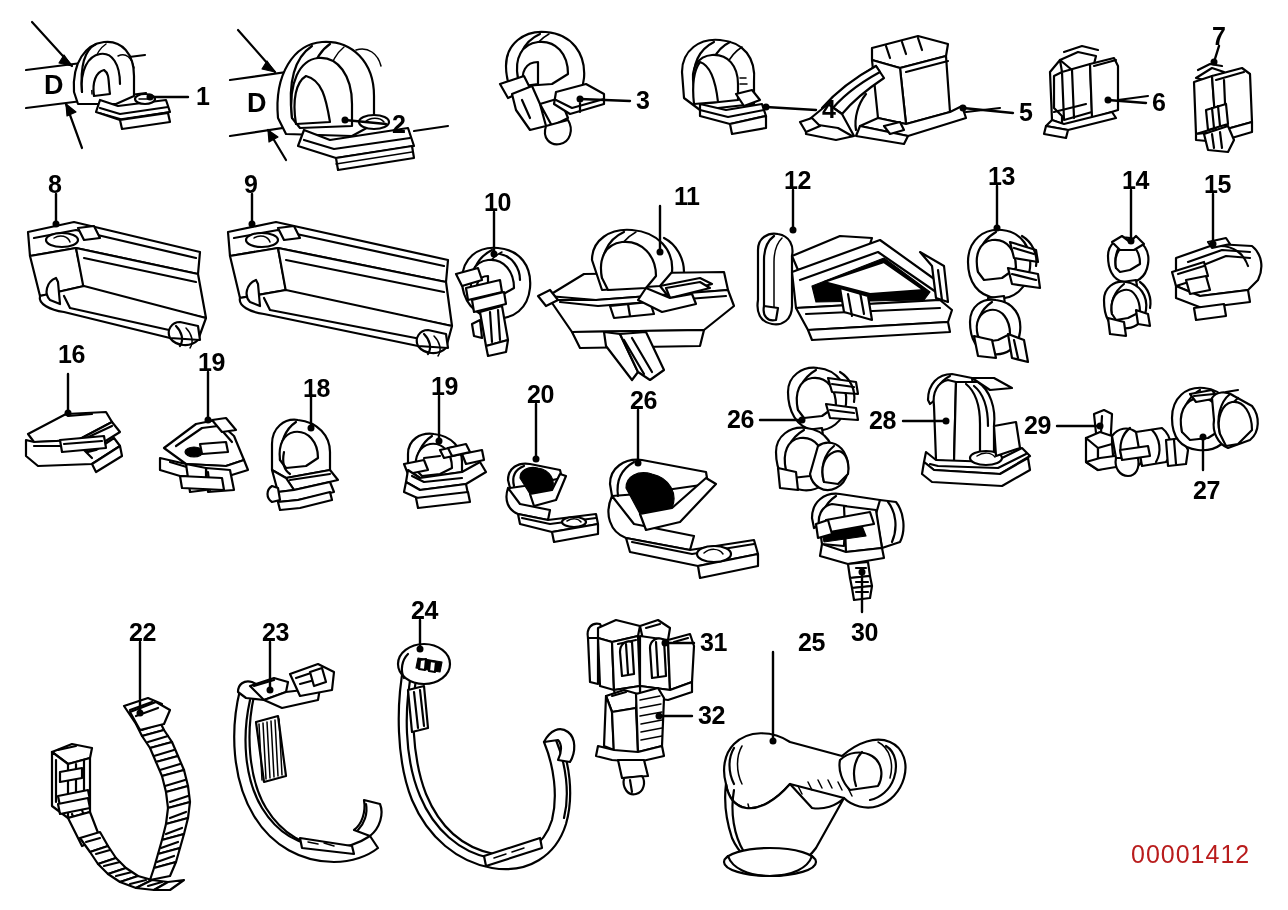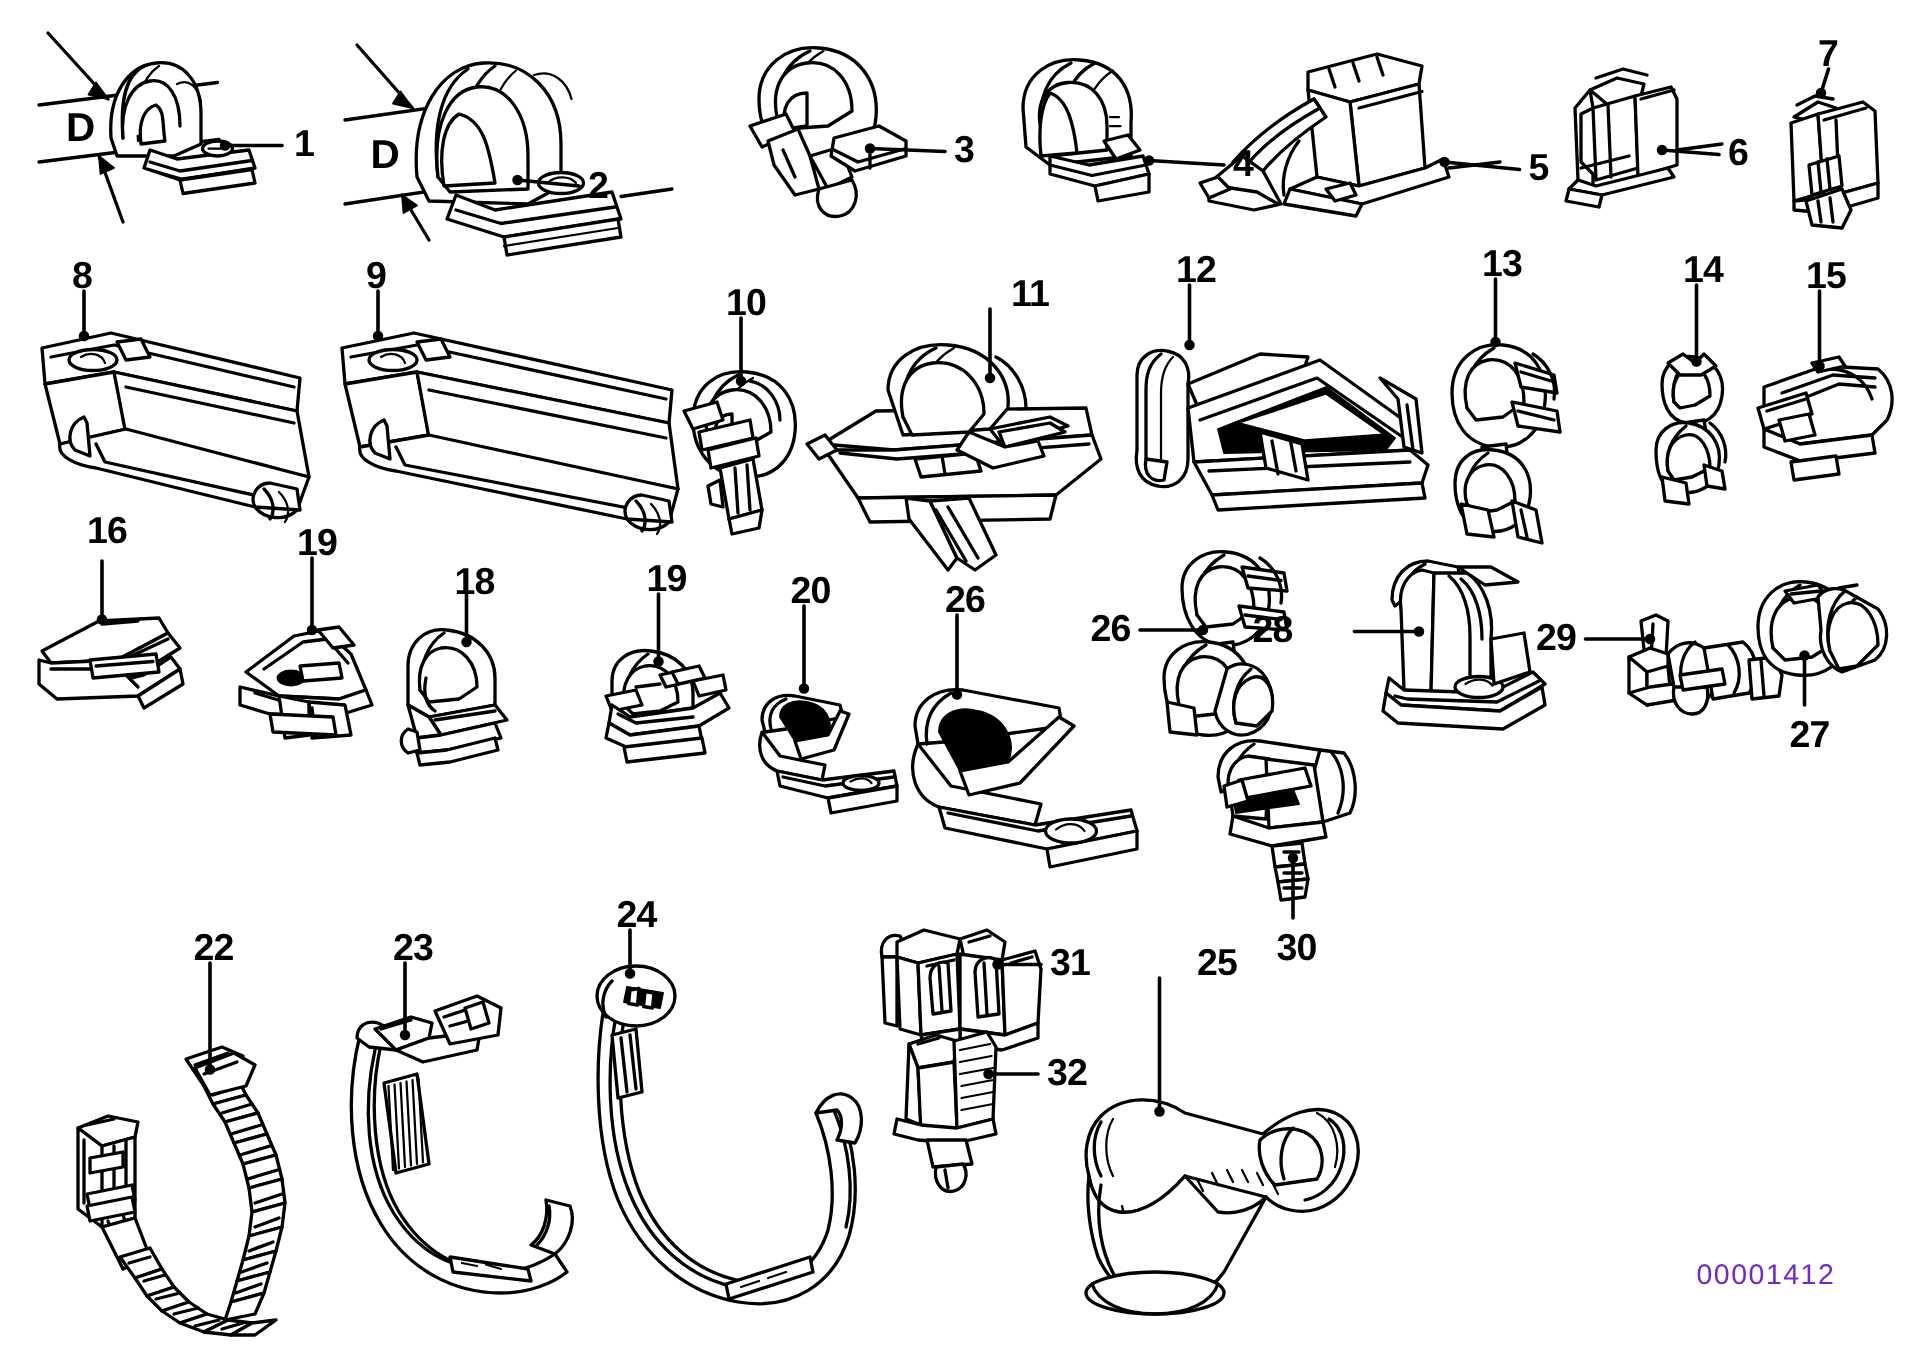--- a/index.html
+++ b/index.html
@@ -39,23 +39,23 @@
     font-weight:bold;
     font-size:27px;
     line-height:27px;
     color:#000;
   }
   #diagram-id{
     position:absolute;
     left:1131px;
     top:840px;
     font-family:"Liberation Sans", sans-serif;
-    font-size:19px;
+    font-size:25px;
     letter-spacing:1px;
-    color:#6d28d9;
+    color:#b91c1c;
     white-space:nowrap;
   }
   svg{display:block;}
   .ln{fill:none;stroke:#000;stroke-width:2.2;stroke-linecap:round;stroke-linejoin:round;}
   .ln-t{fill:none;stroke:#000;stroke-width:1.5;stroke-linecap:round;stroke-linejoin:round;}
   .fillw{fill:#fff;stroke:#000;stroke-width:2.2;stroke-linejoin:round;stroke-linecap:round;}
   .fillk{fill:#000;stroke:#000;stroke-width:1.2;stroke-linejoin:round;}
   .leader{fill:none;stroke:#000;stroke-width:2.4;stroke-linecap:round;}
   .arrowdot{fill:#000;}
 </style>
@@ -684,21 +684,21 @@
   <div class="callout" style="left:303px; top:376px;">18</div>
   <div class="callout" style="left:431px; top:374px;">19</div>
   <div class="callout" style="left:527px; top:382px;">20</div>
   <div class="callout" style="left:630px; top:388px;">26</div>
   <div class="callout" style="left:129px; top:620px;">22</div>
   <div class="callout" style="left:262px; top:620px;">23</div>
   <div class="callout" style="left:411px; top:598px;">24</div>
   <div class="callout" style="left:798px; top:630px;">25</div>
   <div class="callout" style="left:727px; top:407px;">26</div>
   <div class="callout" style="left:1193px; top:478px;">27</div>
-  <div class="callout" style="left:835px; top:408px;">28</div>
+  <div class="callout" style="left:869px; top:408px;">28</div>
   <div class="callout" style="left:1024px; top:413px;">29</div>
   <div class="callout" style="left:851px; top:620px;">30</div>
   <div class="callout" style="left:700px; top:630px;">31</div>
   <div class="callout" style="left:698px; top:703px;">32</div>
 
   <svg id="leaders" style="position:absolute;left:0;top:0;pointer-events:none;" width="1288" height="910" viewBox="0 0 1288 910">
     <g>
       <line class="leader" x1="188" y1="97" x2="150" y2="97"></line>
         <circle class="arrowdot" cx="150" cy="97" r="3.5"></circle>
       <line class="leader" x1="386" y1="124" x2="345" y2="120"></line>

